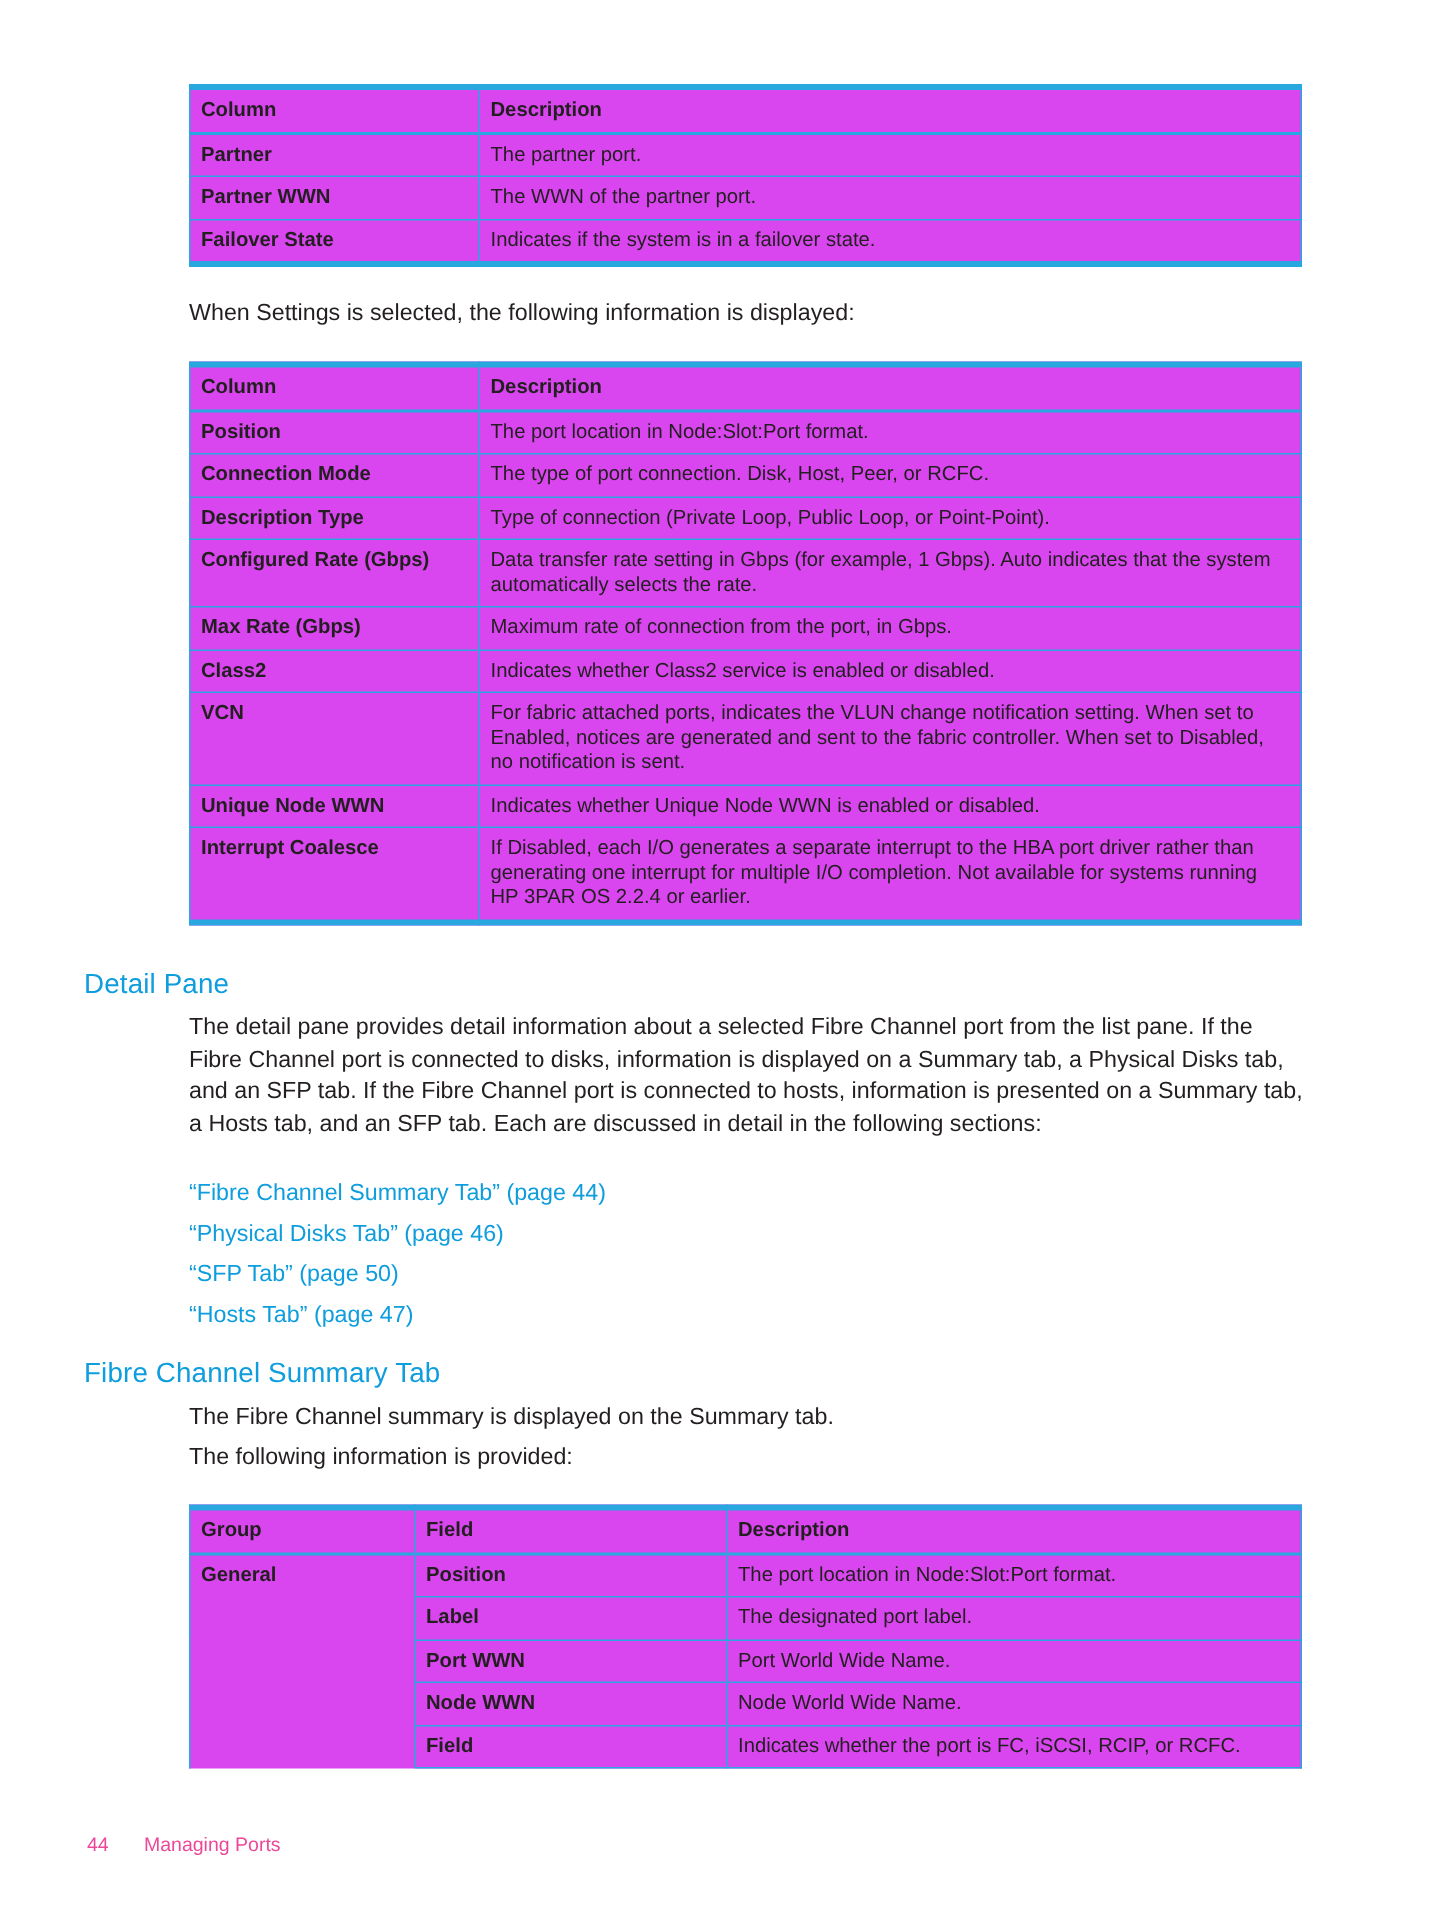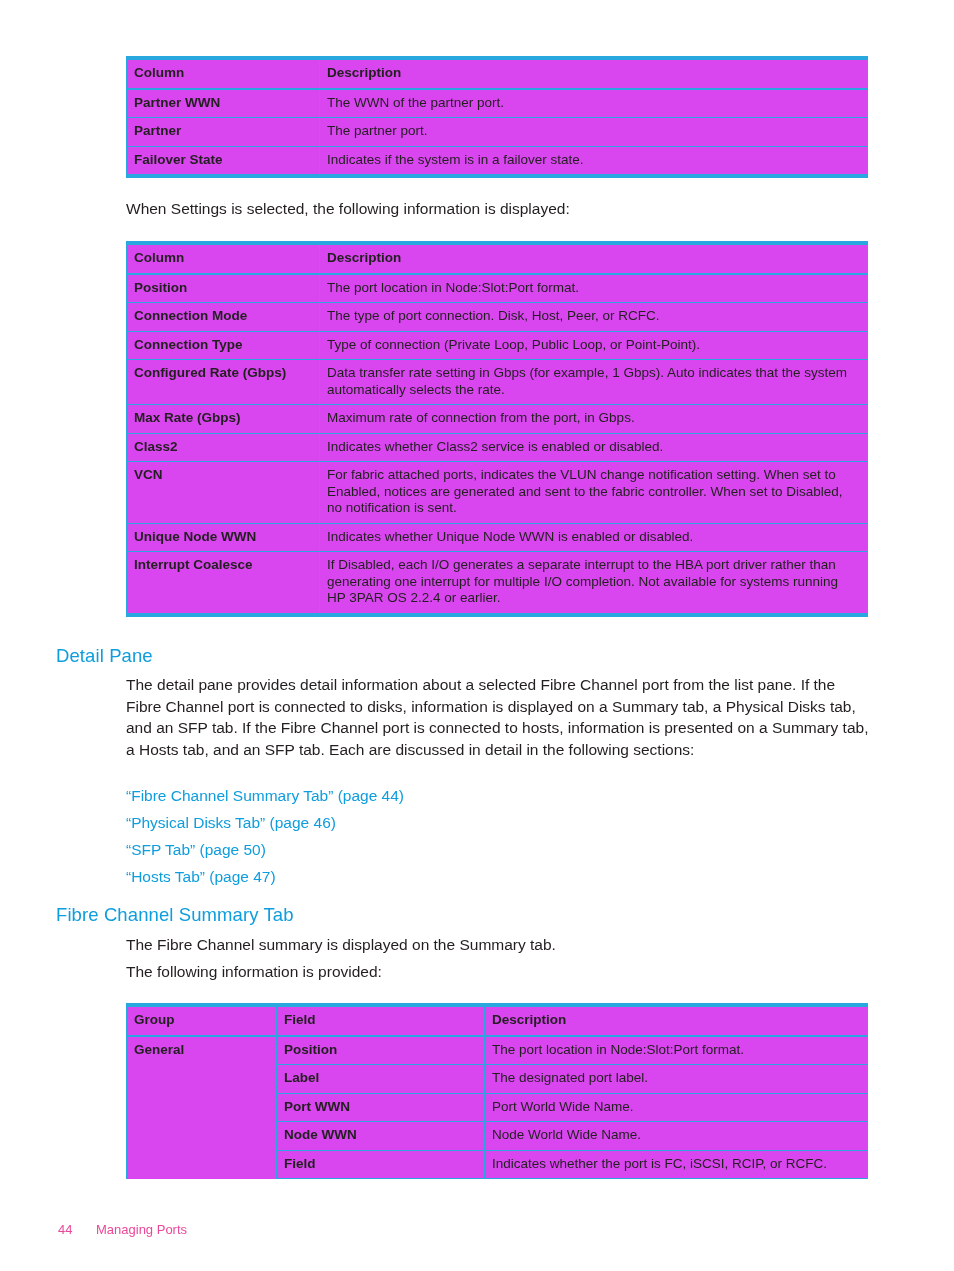--- a/index.html
+++ b/index.html
@@ -124,26 +124,26 @@
     <colgroup>
         <col class="c1">
         <col>
       </colgroup>
     <tbody>
       <tr class="head">
         <td class="hdr">Column</td>
         <td class="hdr">Description</td>
       </tr>
       <tr>
+        <td class="key">Partner</td>
+        <td>The partner port.</td>
+      </tr>
+      <tr>
         <td class="key">Partner WWN</td>
         <td>The WWN of the partner port.</td>
-      </tr>
-      <tr>
-        <td class="key">Partner</td>
-        <td>The partner port.</td>
       </tr>
       <tr>
         <td class="key">Failover State</td>
         <td>Indicates if the system is in a failover state.</td>
       </tr>
     </tbody>
   </table>
 
   <div class="para" id="p-when"><span>When </span><b>Settings</b><span> is selected, the following information is displayed:</span></div>
 
@@ -159,21 +159,21 @@
       </tr>
       <tr>
         <td class="key">Position</td>
         <td>The port location in Node:Slot:Port format.</td>
       </tr>
       <tr>
         <td class="key">Connection Mode</td>
         <td>The type of port connection. Disk, Host, Peer, or RCFC.</td>
       </tr>
       <tr>
-        <td class="key">Connection Type</td>
+        <td class="key">Description Type</td>
         <td>Type of connection (Private Loop, Public Loop, or Point-Point).</td>
       </tr>
       <tr>
         <td class="key">Configured Rate (Gbps)</td>
         <td>Data transfer rate setting in Gbps (for example, 1 Gbps). Auto indicates that the system automatically selects the rate.</td>
       </tr>
       <tr>
         <td class="key">Max Rate (Gbps)</td>
         <td>Maximum rate of connection from the port, in Gbps.</td>
       </tr>

